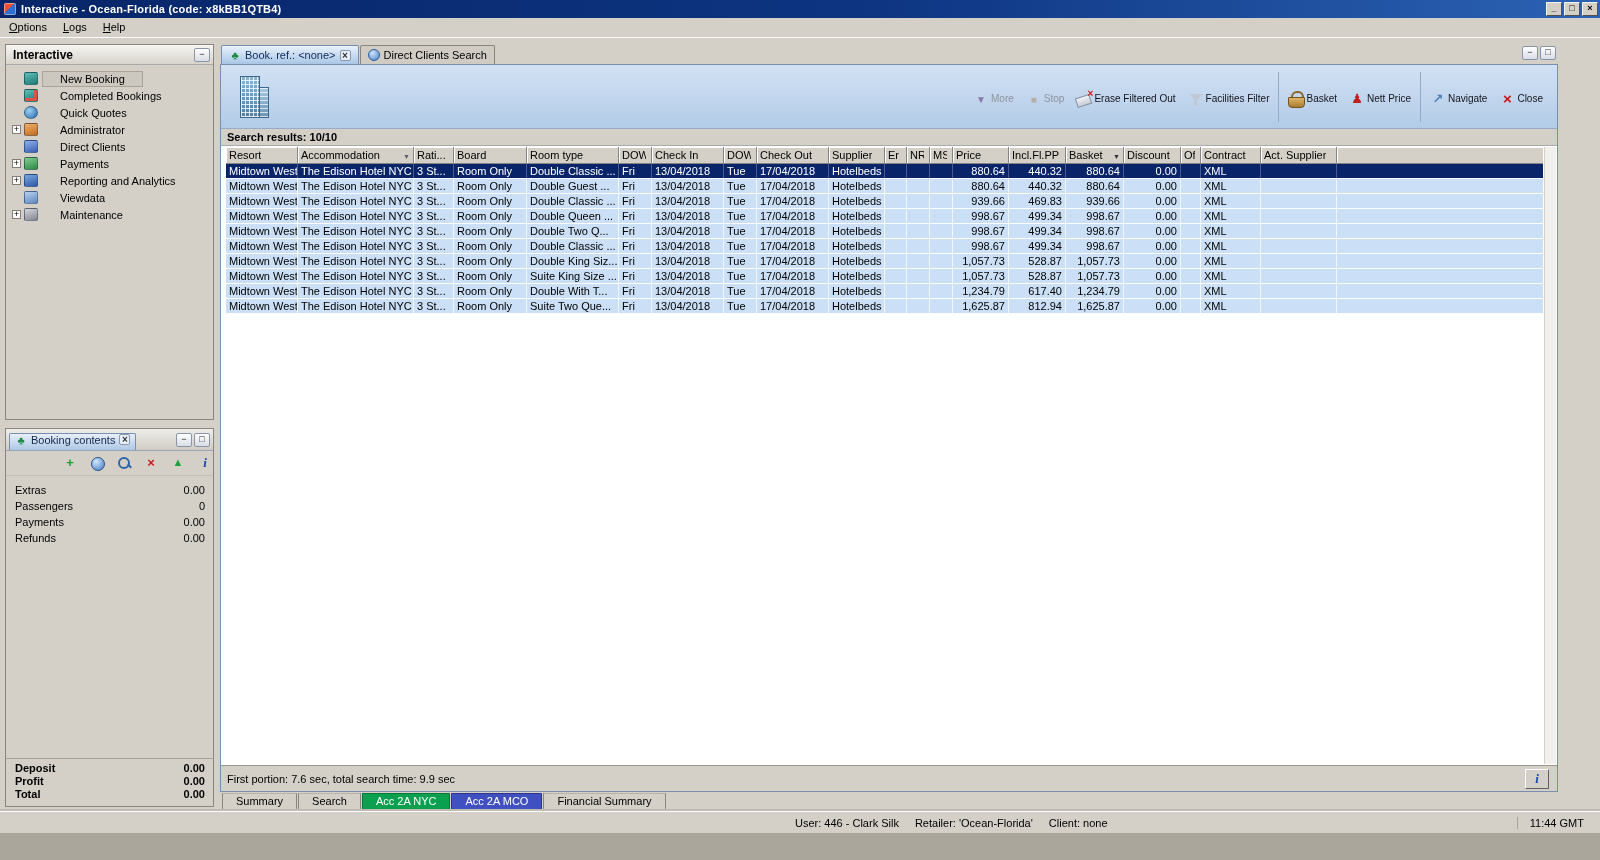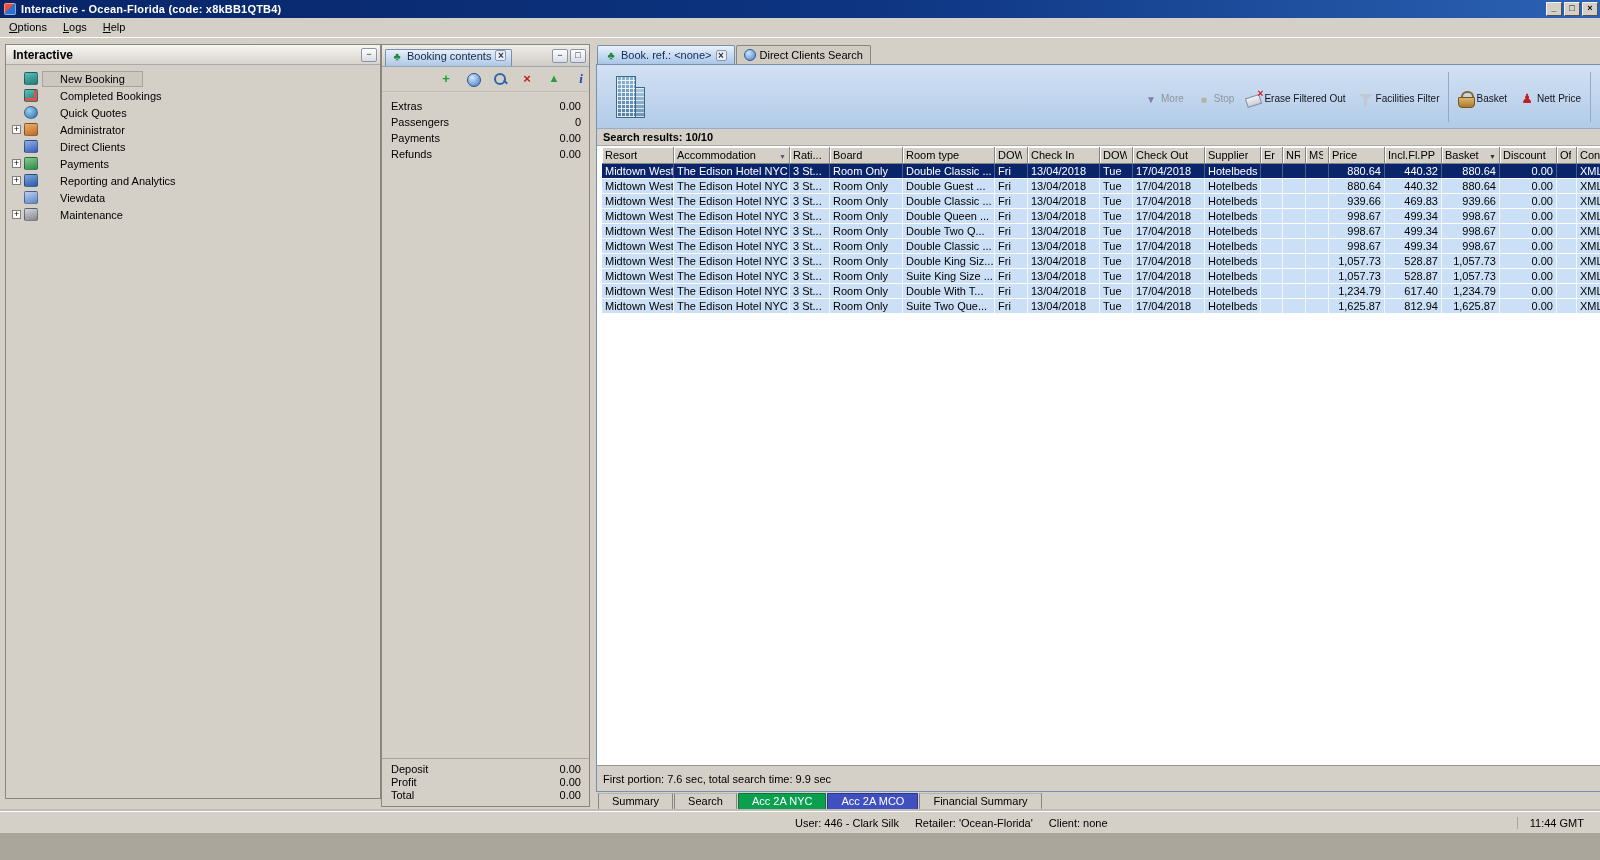--- a/index.html
+++ b/index.html
@@ -15,21 +15,21 @@
 .win-btns{margin-left:auto;display:flex;gap:2px}
 .win-btn{width:16px;height:14px;background:#d4d0c8;border:1px solid;border-color:#f4f2ee #505050 #505050 #f4f2ee;font-size:9px;line-height:11px;text-align:center;font-weight:bold;color:#000}
 
 
 .menubar{flex:0 0 20px;display:flex;align-items:center;background:#d4d0c8;border-bottom:1px solid #fff;padding-left:1px}
 .menu-item{display:inline-block;padding:2px 8px 3px}
 .menu-item::first-letter{text-decoration:underline}
 
 
 .content{flex:1;display:flex;min-height:0}
-.left-col{flex:0 0 206px;display:flex;flex-direction:row;padding:6px 3px 4px 5px;min-height:0}
+.left-col{flex:0 0 206px;display:flex;flex-direction:column;padding:6px 3px 4px 5px;min-height:0}
 .main-col{flex:1;display:flex;flex-direction:column;padding:6px 42px 0 3px;min-height:0}
 
 
 .interactive-panel{flex:0 0 376px;display:flex;flex-direction:column;border:1px solid #8a867e;background:#d4d0c8;margin-bottom:8px}
 .panel-header{flex:0 0 20px;display:flex;align-items:center;padding:0 3px 0 7px;border-bottom:1px solid #aaa;background:linear-gradient(#f6f5f2,#d8d4cc)}
 .panel-title{font-weight:bold;font-size:12px}
 .small-btn{width:16px;height:14px;border:1px solid #8a94a8;border-radius:2px;background:linear-gradient(#fff,#d8dce4);font-size:9px;line-height:11px;text-align:center;color:#222}
 .panel-header .small-btn{margin-left:auto}
 .tree{padding:5px 2px 2px 3px}
 .tree-item{display:flex;align-items:center;height:17px}
@@ -64,21 +64,21 @@
 .delete-icon{color:#cc1818}
 .import-icon{color:#22a040;font-size:11px}
 .info-icon{color:#1c48b4;font-family:"Liberation Serif",serif;font-style:italic}
 .globe-icon::before{content:"";position:absolute;left:2px;top:2px;width:12px;height:12px;border-radius:50%;background:radial-gradient(circle at 35% 30%,#d4e8fc,#3c78c4);border:1px solid #26528e}
 .search-icon::before{content:"";position:absolute;left:2px;top:2px;width:8px;height:8px;border:2px solid #2f64a8;border-radius:50%}
 .search-icon::after{content:"";position:absolute;left:11px;top:10px;width:5px;height:2px;background:#2f64a8;transform:rotate(45deg)}
 .bc-rows{padding:6px 8px 0 9px}
 .bc-row{display:flex;height:16px;align-items:center}
 .bc-label{flex:1}
 .bc-totals{margin-top:auto;border-top:1px solid #a8a49c;padding:3px 8px 5px 9px}
-.bc-trow{display:flex;height:13px;align-items:center;font-weight:normal}
+.bc-trow{display:flex;height:13px;font-weight:bold}
 
 
 .tabstrip{flex:0 0 20px;display:flex;align-items:flex-end;position:relative;padding-left:1px}
 .tabs{display:flex;gap:1px}
 .tab{display:flex;align-items:center;gap:4px;height:19px;padding:0 7px;background:#d0ccc4;border:1px solid #8a867e;border-bottom:none;border-radius:2px 2px 0 0}
 .tab.active{background:linear-gradient(#e9f1fb,#a9c6e6);border-color:#7890b0;color:#0c2c5c}
 .tab-close{display:none}
 .tab.closable .tab-close{display:block}
 .strip-btns{position:absolute;right:2px;top:2px;display:flex;gap:2px}
 

